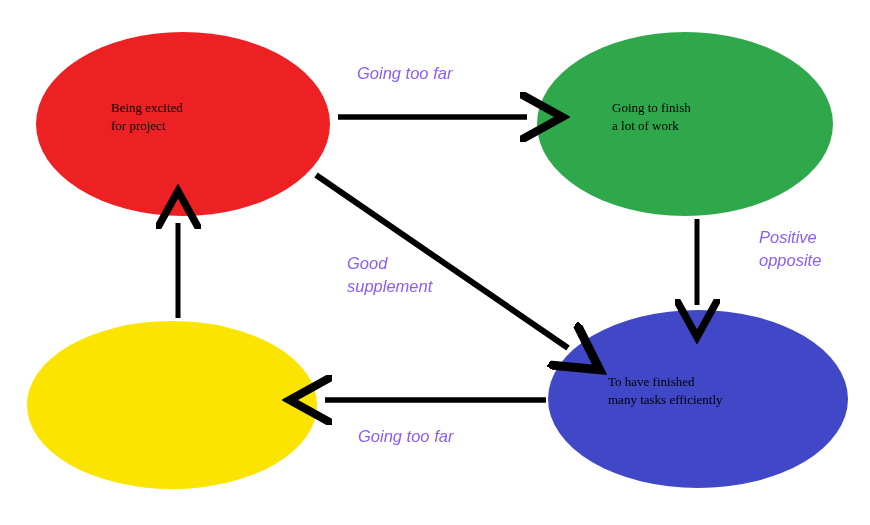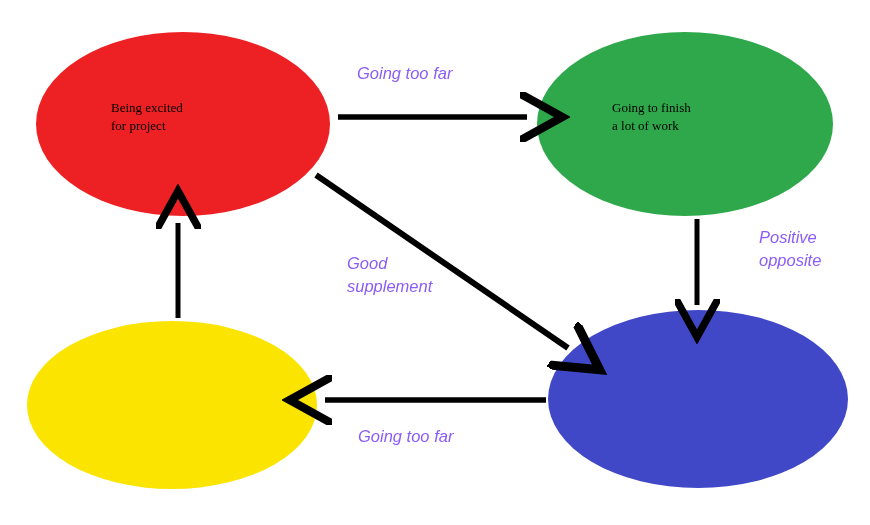--- a/index.html
+++ b/index.html
@@ -72,20 +72,22 @@
     <path d="M 316 175 L 568 348" stroke="#000000" stroke-width="6" fill="none" stroke-linecap="butt" marker-end="url(#arrowhead)"></path>
   </svg>
 
   <div class="node-label" style="left:111px; top:99px;">Being excited
 for project</div>
 
   <div class="node-label" style="left:612px; top:99px;">Going to finish
 a lot of work</div>
 
 
+  <div class="node-label" style="left:608px; top:373px;">To have finished
+many tasks efficiently</div>
 
   <div class="edge-label" style="left:357px; top:62px;">Going too far</div>
 
   <div class="edge-label" style="left:734px; top:226px;margin-left:25px;">Positive
 opposite</div>
 
   <div class="edge-label" style="left:358px; top:425px;">Going too far</div>
 
 
   <div class="edge-label" style="left:347px; top:252px;">Good

